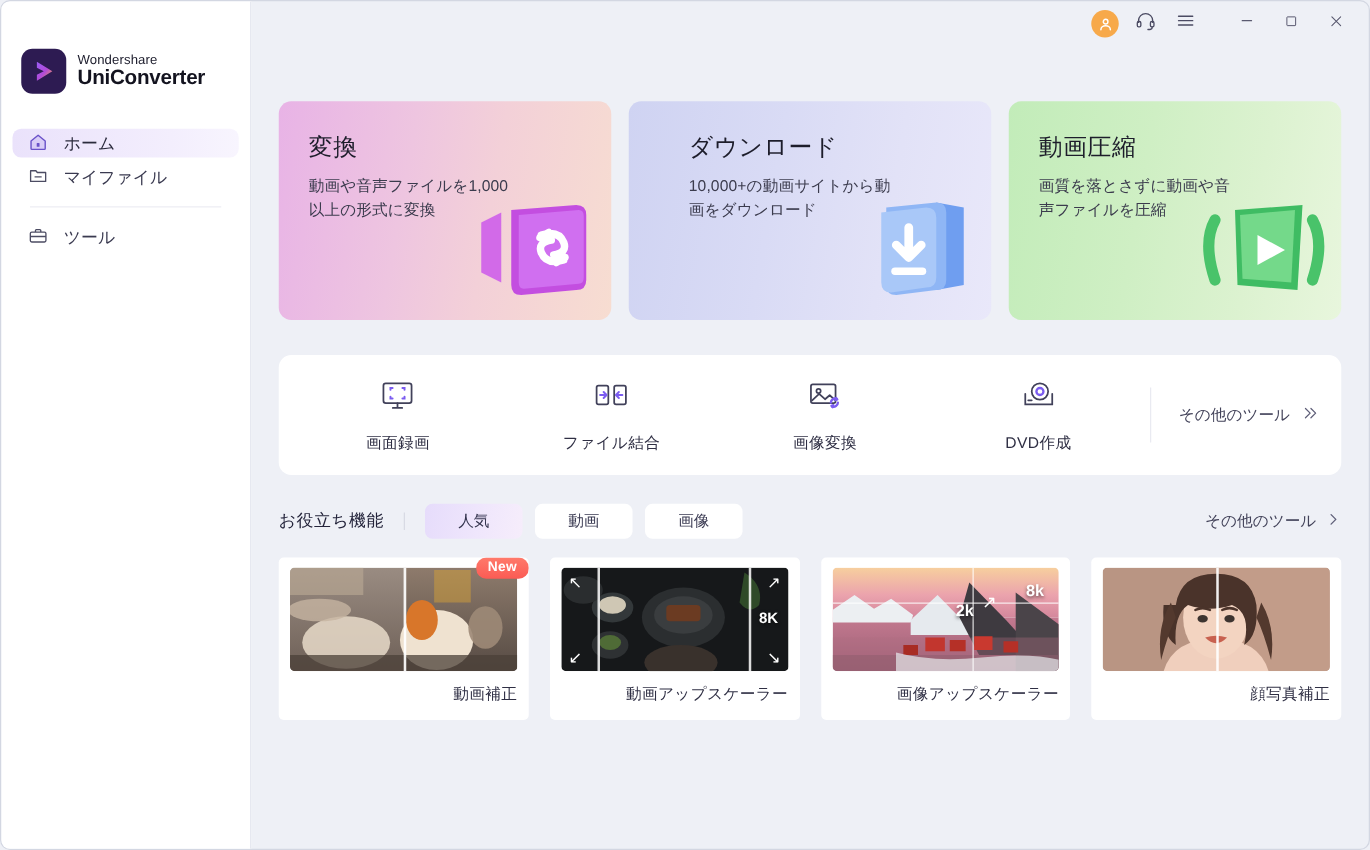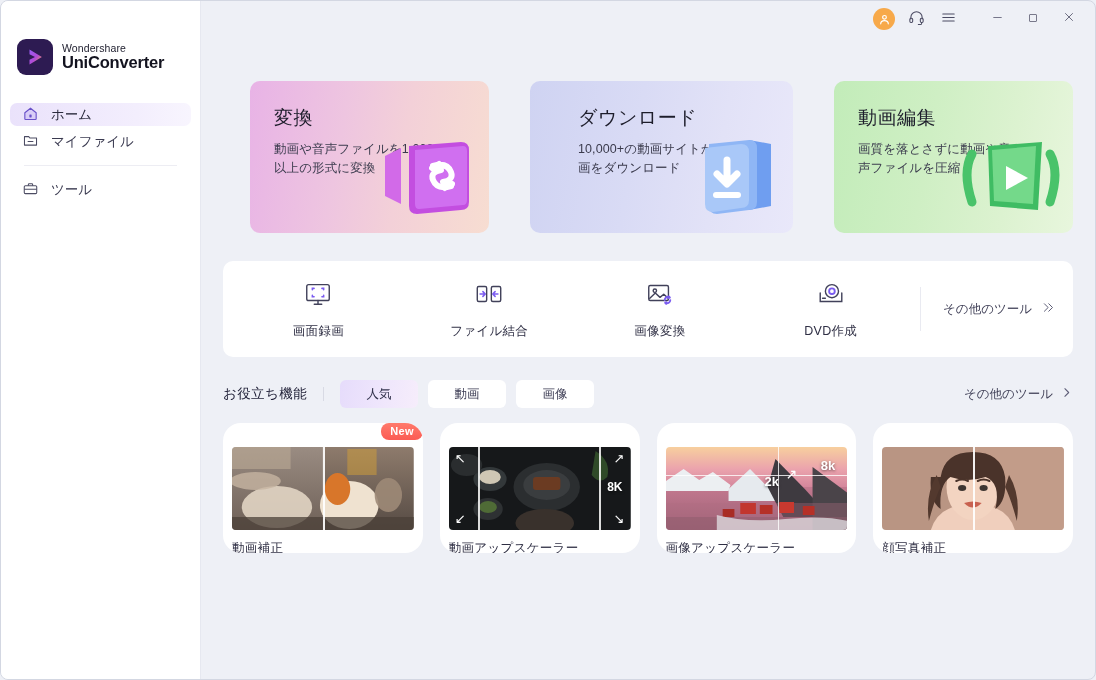--- a/index.html
+++ b/index.html
@@ -81,25 +81,24 @@
   .main {
     position: absolute; top: 36px; left: 200px; right: 0; bottom: 0;
     padding: 8px 22px 0 22px;
     overflow: hidden;
   }
 
   
   .hero-row { display: flex; gap: 14px; margin-top: 36px; }
   .hero-card {
     position: relative;
-    flex: 1 1 0; height: 152px;
+    flex: 1 1 0; height: 175px;
     border-radius: 10px;
     padding: 24px 0 0 24px;
     overflow: hidden;
-    margin-left: 27px;
   }
   .hero-card.c1 { background: linear-gradient(100deg, #e8b3e6 0%, #eec5e0 38%, #f3d0d8 62%, #f7ddd1 100%); }
   .hero-card.c2 { background: linear-gradient(100deg, #cfd3f2 0%, #d9dbf5 40%, #e2e2f7 70%, #e9e8fa 100%); padding-left: 48px; }
   .hero-card.c3 { background: linear-gradient(100deg, #c2ecb9 0%, #cfefc4 40%, #dcf2d0 72%, #e8f6dd 100%); }
   .hero-title {
     font-size: 19px; color: #1d1d2b; font-weight: 500;
     letter-spacing: .5px; margin-bottom: 9px;
   }
   .hero-desc {
     font-size: 12.5px; color: #3b3b4d; line-height: 1.55;
@@ -166,32 +165,32 @@
     margin-left: auto;
     display: flex; align-items: center; gap: 7px;
     font-size: 12.5px; color: #43435a;
   }
 
   
   .feat-row { display: flex; gap: 17px; margin-top: 14px; }
   .feat-card {
     flex: 1 1 0;
     background: #fff;
-    border-radius: 18px;
-    padding: 24px 9px 0 9px;
+    border-radius: 4px;
+    padding: 8px 9px 0 9px;
     height: 130px;
     position: relative;
     overflow: hidden;
   }
   .feat-thumb {
     position: relative;
     height: 83px; border-radius: 4px; overflow: hidden;
   }
   .feat-label {
-    text-align: left; font-size: 12.5px; color: #2f2f44;
+    text-align: right; font-size: 12.5px; color: #2f2f44;
     line-height: 36px; letter-spacing: .3px;
   }
   .badge-new {
     position: absolute; top: 0px; right: 0px;
     background: linear-gradient(180deg,#ff7a6b 0%, #fb5b54 100%);
     color: #fff; font-size: 11px; font-weight: bold;
     padding: 2px 9px 3px 9px;
     border-radius: 8px 8px 8px 8px;
     letter-spacing: .3px;
     z-index: 3;
@@ -360,21 +359,21 @@
             <path d="M74 20 L96 24 L96 86 L74 90 Z" fill="#6f9ef0"></path>
             <path d="M34 24 L74 20 Q82 20 82 28 L82 82 Q82 90 74 90 L42 94 Q34 94 34 86 Z" fill="#8fb6f5"></path>
             <path d="M30 28 L66 24 Q74 24 74 32 L74 80 Q74 88 66 88 L38 92 Q30 92 30 84 Z" fill="#a9c8f8"></path>
             <path d="M52 40 v22 M42 54 l10 10 l10 -10" fill="none" stroke="#ffffff" stroke-width="7" stroke-linecap="round" stroke-linejoin="round"></path>
             <rect x="38" y="72" width="28" height="6" rx="3" fill="#ffffff"></rect>
           </svg>
         </div>
       </div>
 
       <div class="hero-card c3">
-        <div class="hero-title">動画編集</div>
+        <div class="hero-title">動画圧縮</div>
         <div class="hero-desc">画質を落とさずに動画や音声ファイルを圧縮</div>
         <div class="hero-art">
           <svg width="115" height="105" viewBox="0 0 115 105">
             <path d="M22 34 q-10 18 0 48" fill="none" stroke="#49c36a" stroke-width="9" stroke-linecap="round"></path>
             <path d="M100 34 q10 18 0 48" fill="none" stroke="#49c36a" stroke-width="9" stroke-linecap="round"></path>
             <path d="M38 26 L92 22 L88 90 L40 86 Z" fill="#3fbc63"></path>
             <path d="M42 30 L86 26 L83 84 L44 81 Z" fill="#74d98a"></path>
             <path d="M56 46 L78 58 L56 70 Z" fill="#ffffff"></path>
           </svg>
         </div>

